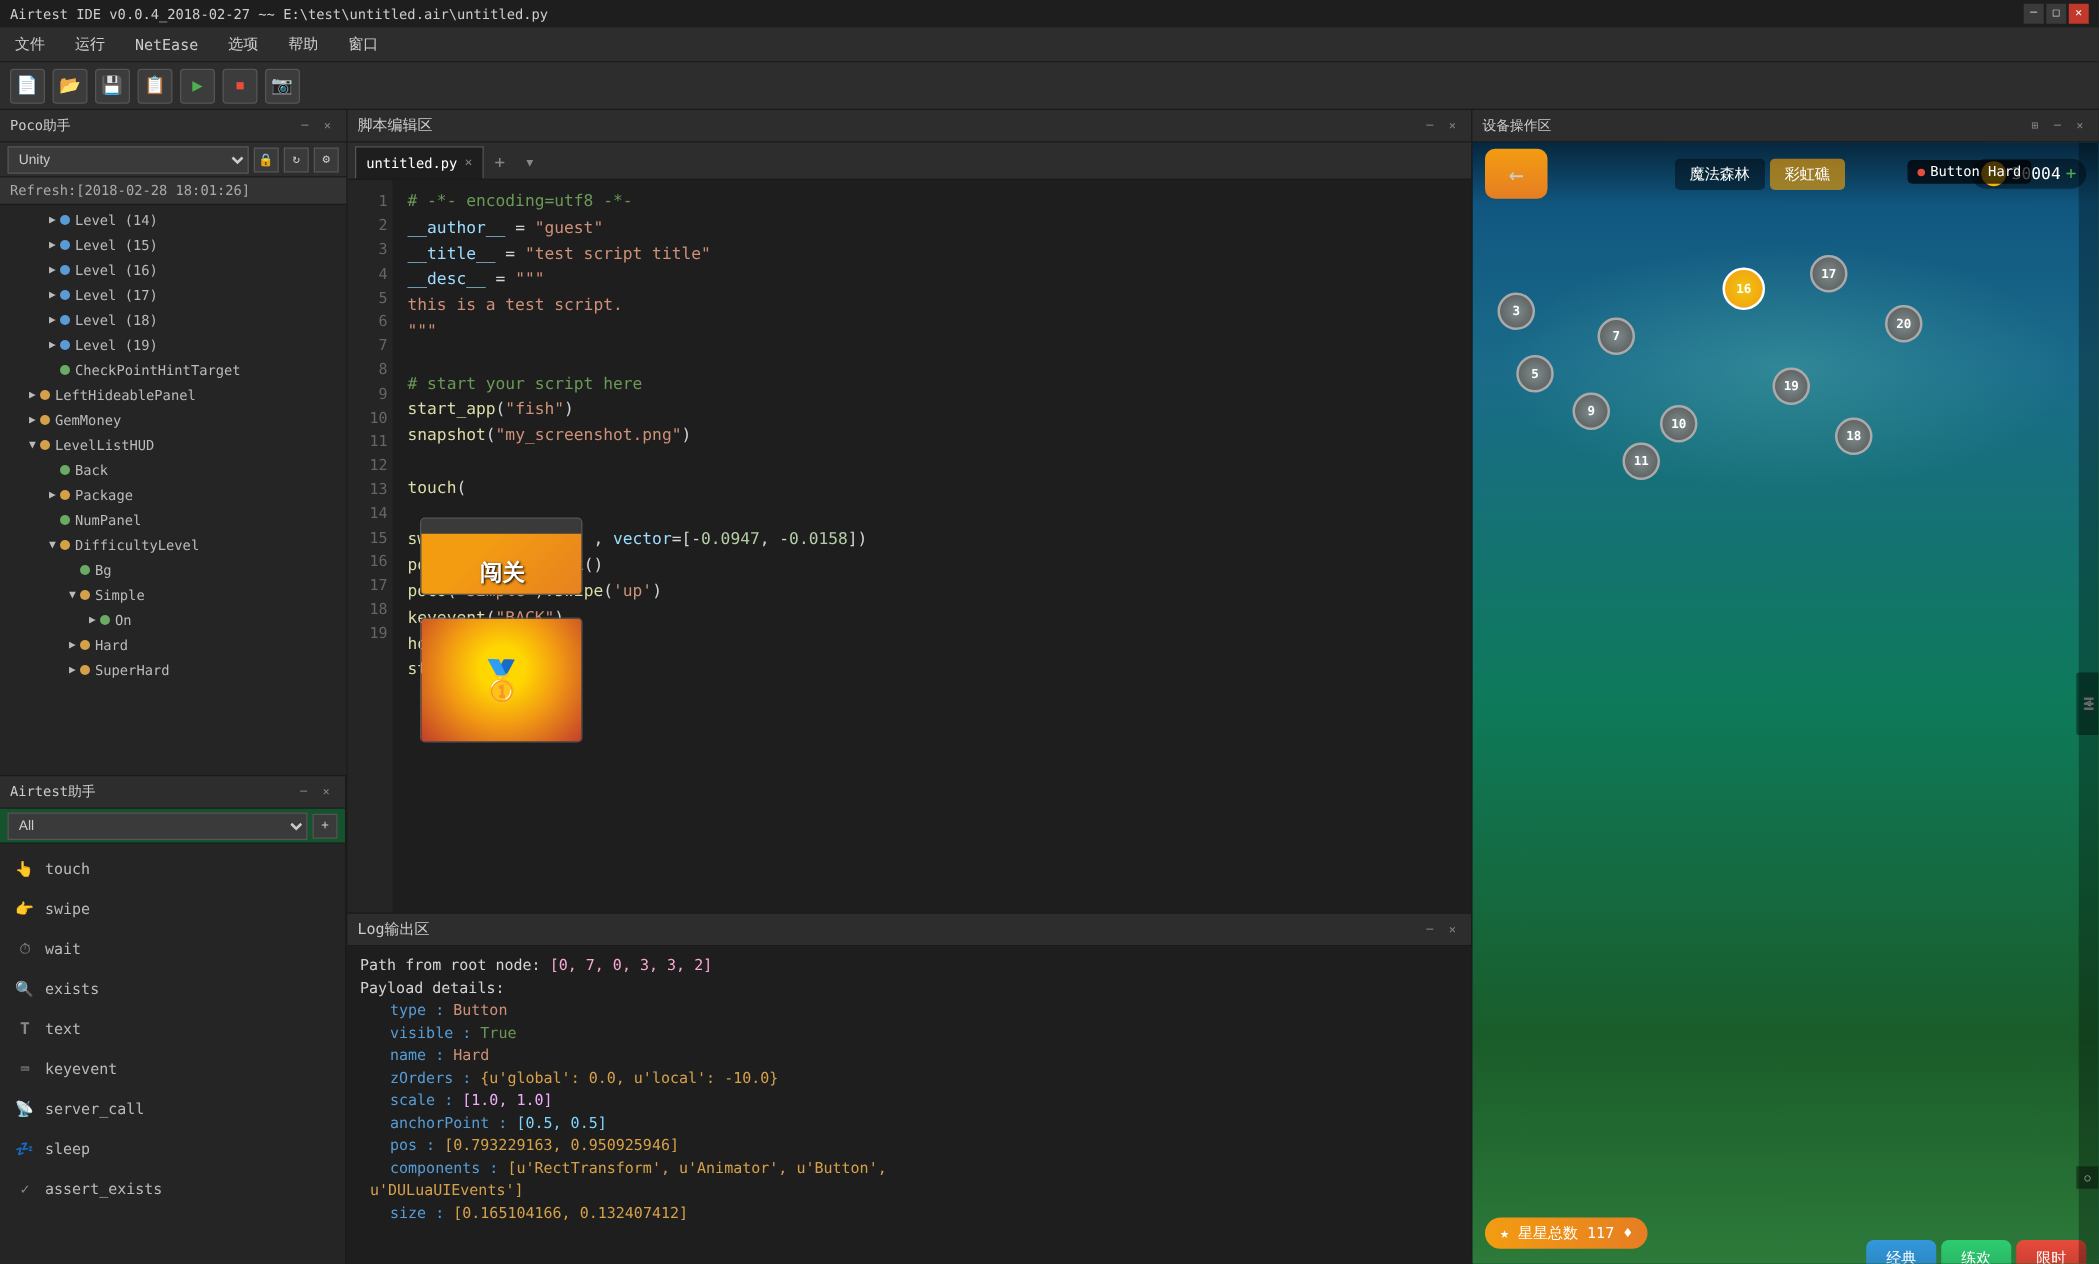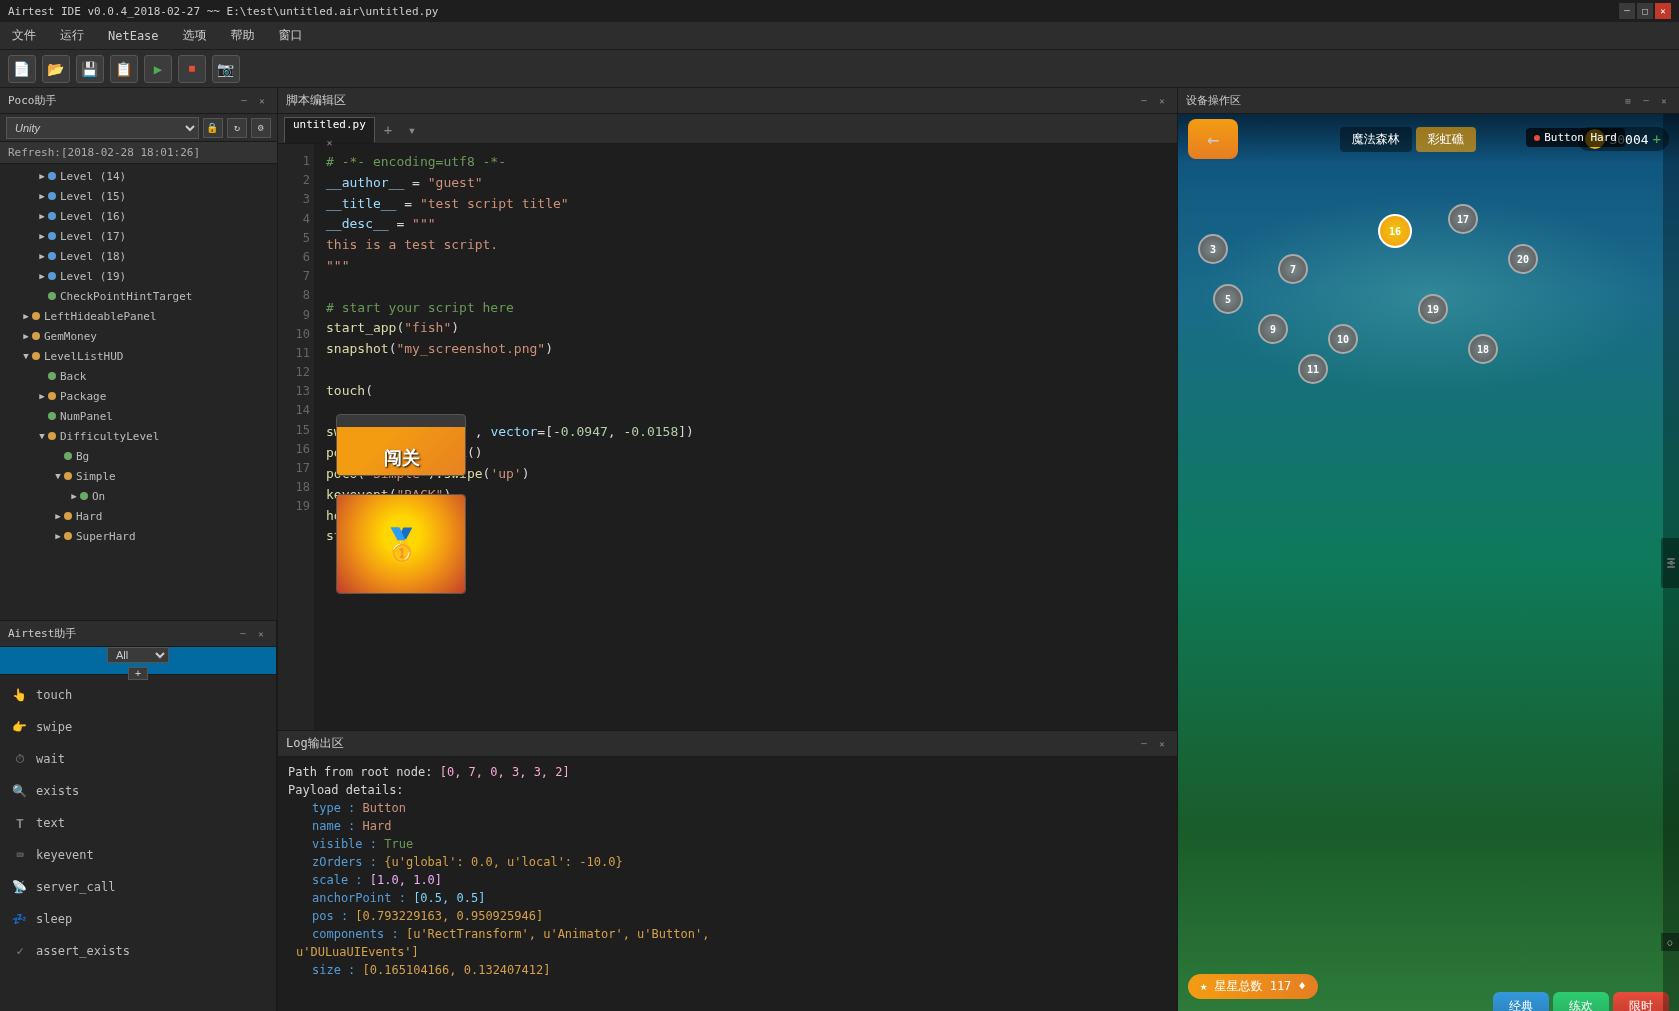--- a/index.html
+++ b/index.html
@@ -107,21 +107,20 @@
       gap: 4px;
     }
     #unity-dropdown {
       flex: 1;
       height: 22px;
       background: #3a3a3a;
       border: 1px solid #555;
       color: #ccc;
       font-size: 11px;
       padding: 0 4px;
-      font-style: italic;
     }
     .unity-icon-btn {
       width: 20px; height: 20px;
       background: #3a3a3a;
       border: 1px solid #555;
       display: flex; align-items: center; justify-content: center;
       cursor: pointer; color: #ccc; font-size: 10px;
     }
 
     
@@ -165,27 +164,26 @@
 
     
     #airtest-panel {
       background: #252525;
       border-right: 1px solid #1a1a1a;
       display: flex;
       flex-direction: column;
     }
     #airtest-selector {
       height: 28px;
-      background: #0369a1;
+      background: #14532d;
       display: flex;
       align-items: center;
       padding: 0 6px;
       border-bottom: 1px solid #1a1a1a;
       gap: 4px;
-      flex-direction: column;
     }
     #airtest-dropdown {
       flex: 1;
       height: 22px;
       background: #3a3a3a;
       border: 1px solid #555;
       color: #ccc;
       font-size: 11px;
       padding: 0 4px;
     }
@@ -241,21 +239,20 @@
       background: #3c3c3c;
       border: 1px solid #555;
       border-bottom: none;
       display: flex;
       align-items: center;
       padding: 0 8px;
       font-size: 11px;
       color: #ccc;
       cursor: pointer;
       gap: 6px;
-      flex-direction: column;
     }
     .editor-tab.active { background: #1e1e1e; border-bottom: 1px solid #1e1e1e; color: #fff; }
     .tab-close { font-size: 10px; color: #888; cursor: pointer; }
     .tab-add-btn {
       width: 22px; height: 22px;
       display: flex; align-items: center; justify-content: center;
       font-size: 14px; cursor: pointer; color: #888; margin-bottom: 2px;
     }
 
     
@@ -844,22 +841,22 @@
         <span>Log输出区</span>
         <div style="display:flex;gap:4px;">
           <div class="panel-ctrl-btn">─</div>
           <div class="panel-ctrl-btn">✕</div>
         </div>
       </div>
       <div id="log-content">
         <div class="log-normal">Path from root node: <span style="color:#f9a8d4;">[0, 7, 0, 3, 3, 2]</span></div>
         <div class="log-normal">Payload details:</div>
         <div><span class="log-key" style="padding-left:24px;display:inline-block;">    type : </span><span style="color:#ce9178;"> Button</span></div>
+        <div><span class="log-key" style="padding-left:24px;display:inline-block;">    visible : </span><span style="color:#6a9955;"> True</span></div>
         <div><span class="log-key" style="padding-left:24px;display:inline-block;">    name : </span><span style="color:#ce9178;"> Hard</span></div>
-        <div><span class="log-key" style="padding-left:24px;display:inline-block;">    visible : </span><span style="color:#6a9955;"> True</span></div>
         <div><span class="log-key" style="padding-left:24px;display:inline-block;">    zOrders : </span><span style="color:#d4a04a;"> {u'global': 0.0, u'local': -10.0}</span></div>
         <div><span class="log-key" style="padding-left:24px;display:inline-block;">    scale : </span><span style="color:#f0abfc;"> [1.0, 1.0]</span></div>
         <div><span class="log-key" style="padding-left:24px;display:inline-block;">    anchorPoint : </span><span style="color:#7dd3fc;"> [0.5, 0.5]</span></div>
         <div><span class="log-key" style="padding-left:24px;display:inline-block;">    pos : </span><span style="color:#d4a04a;"> [0.793229163, 0.950925946]</span></div>
         <div><span class="log-key" style="padding-left:24px;display:inline-block;">    components : </span><span style="color:#d4a04a;"> [u'RectTransform', u'Animator', u'Button',</span></div>
         <div style="padding-left:8px;color:#d4a04a;">u'DULuaUIEvents']</div>
         <div><span class="log-key" style="padding-left:24px;display:inline-block;">    size : </span><span style="color:#d4a04a;"> [0.165104166, 0.132407412]</span></div>
       </div>
     </div>
 

